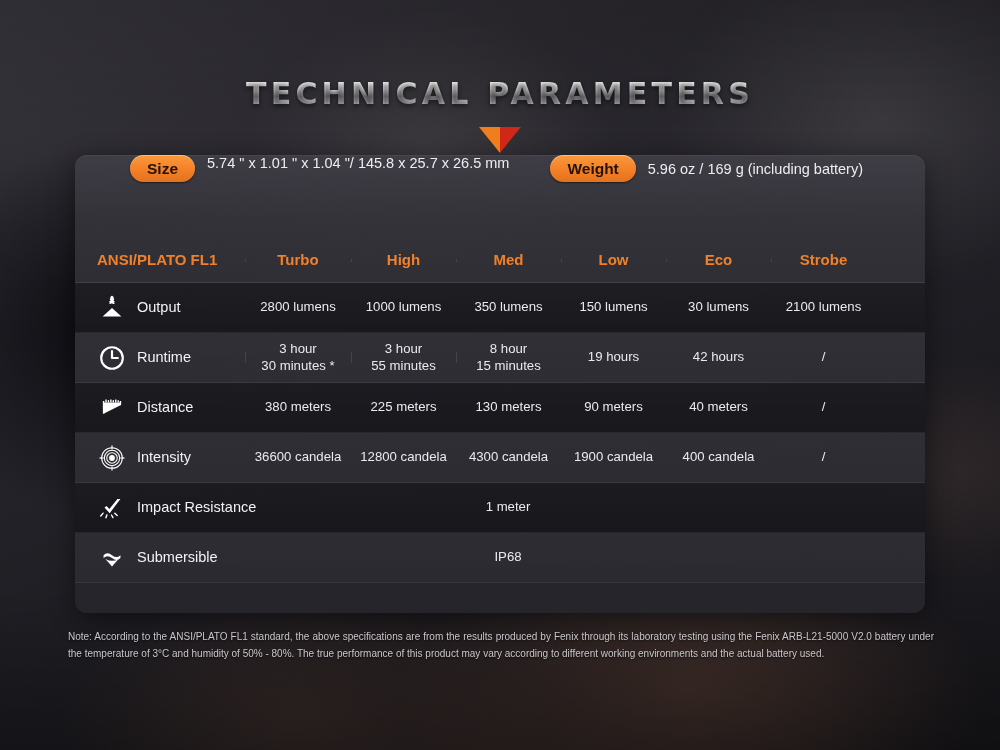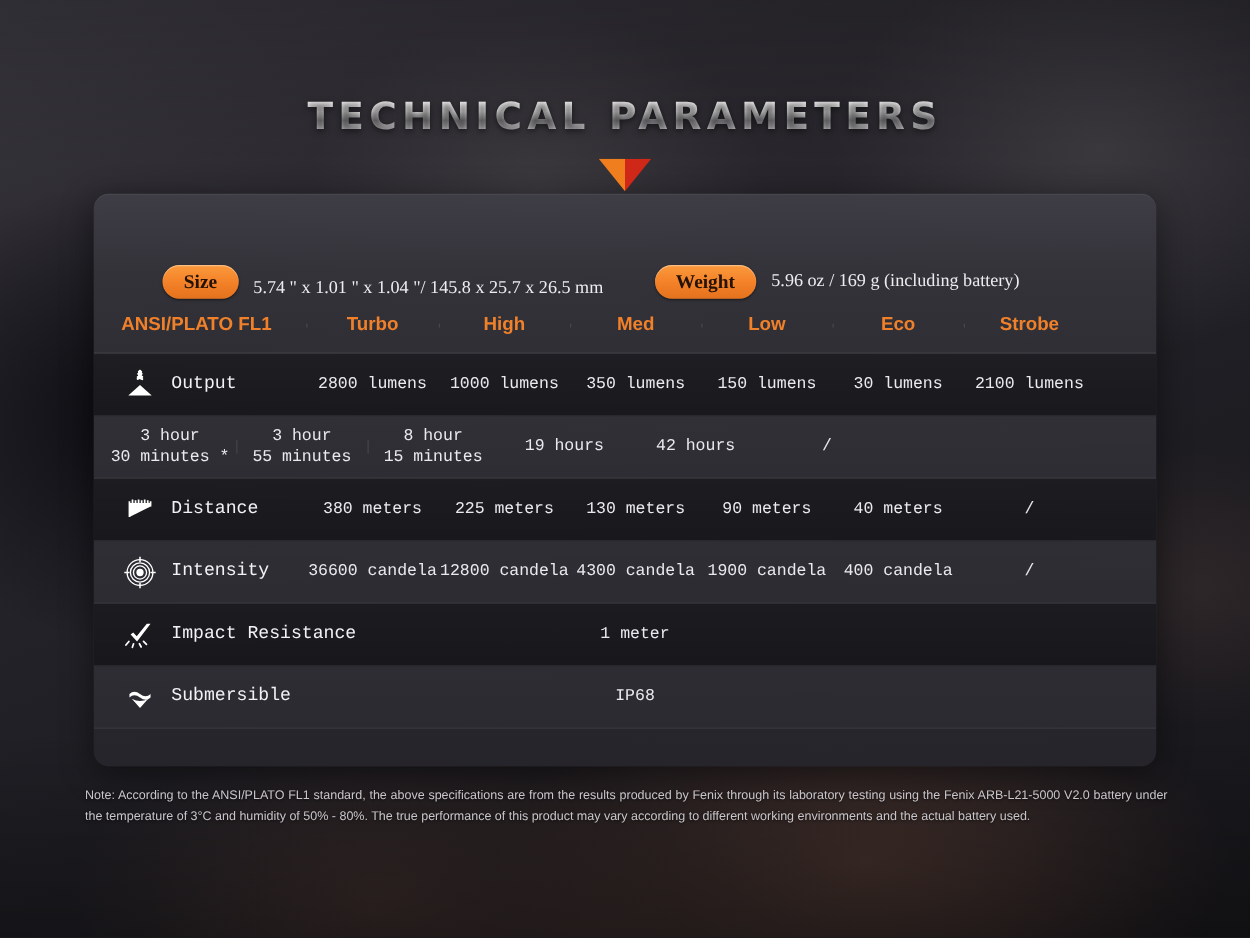--- a/index.html
+++ b/index.html
@@ -77,25 +77,24 @@
     background:
       linear-gradient(to bottom, rgba(63,62,70,0.96) 0%, rgba(52,51,58,0.96) 14%, rgba(44,43,49,0.97) 40%, rgba(38,37,43,0.97) 100%);
     box-shadow: 0 6px 26px rgba(0,0,0,0.45), inset 0 1px 0 rgba(255,255,255,0.05);
     overflow: hidden;
     z-index: 4;
   }
 
   
   #sizeweight {
     display: flex;
-    align-items: flex-end;
+    align-items: flex-start;
     height: 84px;
     padding: 0 0 0 55px;
     position: relative;
-    font-family: Liberation Serif, serif;
   }
   .pill {
     display: inline-flex;
     align-items: center;
     justify-content: center;
     height: 27px;
     padding: 0 17px;
     border-radius: 14px;
     background: linear-gradient(to bottom, #fa9a3c 0%, #f5832a 48%, #e4711c 100%);
     color: #241204;
@@ -142,21 +141,20 @@
     background: rgba(255,255,255,0.11);
   }
 
   
   .row {
     display: flex;
     align-items: center;
     height: 50px;
     border-bottom: 1px solid rgba(255,255,255,0.055);
     padding-left: 8px;
-    font-family: Liberation Mono, monospace;
   }
   .row.dark  { background: linear-gradient(to bottom, rgba(20,20,24,0.62), rgba(16,16,20,0.68)); }
   .row.light { background: linear-gradient(to bottom, rgba(60,59,67,0.30), rgba(52,51,58,0.34)); }
 
   .cell {
     font-size: 13.2px;
     color: #eaeaee;
     text-align: center;
     line-height: 1.22;
     position: relative;
@@ -257,20 +255,27 @@
     </div>
     <div class="cell c1">2800 lumens</div>
     <div class="cell c2">1000 lumens</div>
     <div class="cell c3">350 lumens</div>
     <div class="cell c4">150 lumens</div>
     <div class="cell c5">30 lumens</div>
     <div class="cell c6">2100 lumens</div>
   </div>
 
   <div class="row light">
+    <div class="cell label-col">
+      <svg class="ico" viewBox="0 0 32 32">
+        <circle cx="16" cy="16" r="11.5" fill="none" stroke="#ffffff" stroke-width="2.3"></circle>
+        <path d="M16 8.5 V16 H22.2" fill="none" stroke="#ffffff" stroke-width="2.3" stroke-linecap="round" stroke-linejoin="round"></path>
+      </svg>
+      <span class="rowlabel">Runtime</span>
+    </div>
     <div class="cell c1">
       <div>3 hour</div>
       <div>30 minutes *</div>
     </div>
     <div class="cell c2">
       <div>3 hour</div>
       <div>55 minutes</div>
     </div>
     <div class="cell c3">
       <div>8 hour</div>

